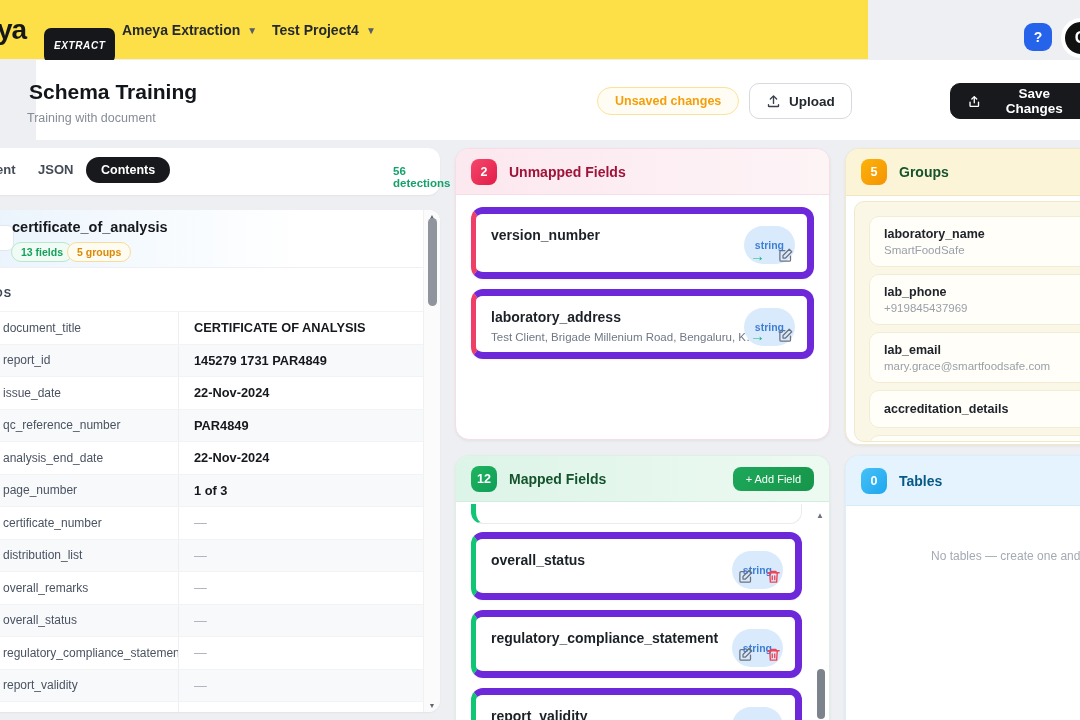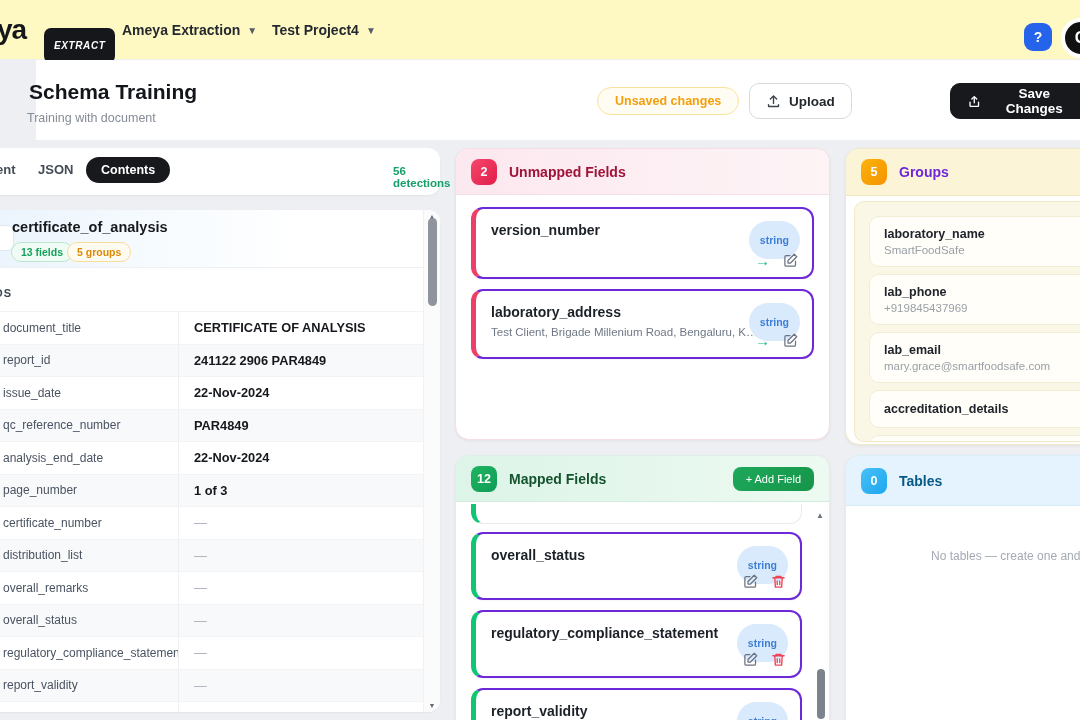--- a/index.html
+++ b/index.html
@@ -2,22 +2,22 @@
 <html><head>
 <meta charset="utf-8">
 <style>
   * { margin:0; padding:0; box-sizing:border-box; }
   html,body { background:#fff; }
   .stage {
     position:relative; width:1080px; height:720px; overflow:hidden;
     background:#edeff2; font-family:"Liberation Sans",sans-serif; color:#15181c;
   }
   
-  .navbar { position:absolute; left:0; top:0; width:1080px; height:60px;
-    background:#fef9c3; border-bottom:1px solid #eceef0; }
+  .navbar { position:absolute; left:0; top:0; width:868px; height:60px;
+    background:#fde047; border-bottom:1px solid #eceef0; }
   .logo { position:absolute; left:-3px; top:14px; font-size:28px; font-weight:700;
     color:#15171a; letter-spacing:-1px; }
   .extract-badge { position:absolute; left:44px; top:28px; background:#15171a; color:#fff;
     font-size:10px; font-weight:700; font-style:italic; letter-spacing:.6px;
     padding:12px 10px; border-radius:7px; }
   .nav-drop { position:absolute; top:22px; font-size:14px; font-weight:700; color:#24292f;
     display:flex; align-items:center; gap:7px; cursor:pointer; }
   .nav-drop .chev { font-size:10px; color:#555d66; }
   .help-btn { position:absolute; left:1024px; top:23px; width:28px; height:28px;
     background:#2563eb; border-radius:9px; color:#fff; font-size:14px; font-weight:700;
@@ -74,21 +74,21 @@
   .lscroll .thumb { position:absolute; left:4px; top:8px; width:9px; height:88px;
     background:#90959d; border-radius:5px; }
   
   .panel { position:absolute; background:#fff; border-radius:14px; overflow:hidden;
     box-shadow:0 1px 3px rgba(16,24,40,.06); }
   .phead { height:46px; display:flex; align-items:center; padding:0 15px; }
   .pcount { width:26px; height:26px; border-radius:8px; color:#fff; font-size:12.5px;
     font-weight:700; display:flex; align-items:center; justify-content:center; margin-right:12px; }
   .ptitle { font-size:14px; font-weight:700; }
   .fieldcard { position:relative; margin:0 15px 10px 15px; background:#fff;
-    border:2px solid #6d28d9; border-radius:12px; padding:13px 14px 9px 15px;
+    border:7px solid #6d28d9; border-radius:12px; padding:13px 14px 9px 15px;
     box-shadow:0 1px 2px rgba(16,24,40,.04); }
   .fieldcard .fname { font-size:14px; font-weight:700; color:#1c2128; }
   .fieldcard .ftype { position:absolute; right:12px; top:12px; background:#d9eafc;
     color:#3e7fd6; font-size:10.5px; font-weight:600; padding:13px 11px; border-radius:999px; }
   .fieldcard .fprev { margin-top:6px; font-size:11.5px; color:#707886; max-width:272px;
     white-space:nowrap; overflow:hidden; text-overflow:ellipsis; }
   .fieldcard .facts { position:absolute; right:14px; bottom:9px; display:flex; gap:13px; align-items:center; }
   .map-arrow { color:#10b981; font-size:15px; font-weight:700; line-height:1; cursor:pointer; }
   .icon-btn { cursor:pointer; line-height:0; }
   .icon-btn svg { width:15px; height:15px; }
@@ -112,21 +112,21 @@
   .sliver { height:20px; margin:2px 27px 8px 15px; border:1px solid #e9ebee; border-top:none;
     border-left:5px solid #10c573; border-radius:0 0 12px 12px; }
   .mcard { height:68px; }
   .mscroll-arr { position:absolute; right:5px; top:55px; font-size:8px; color:#6b7280; }
   .mscroll-thumb { position:absolute; right:4px; top:213px; width:8px; height:50px;
     background:#7d838c; border-radius:4px; }
   
   .groups { left:845px; top:148px; width:300px; height:297px; border:1px solid #f3e9c8; }
   .groups .phead { height:47px; background:#fcf4d7; border-bottom:1px solid #f1e6c0; }
   .groups .pcount { background:linear-gradient(135deg,#fbb30b,#f59302); }
-  .groups .ptitle { color:#6d28d9;text-align:center; }
+  .groups .ptitle { color:#14532d;text-align:center; }
   .groups-inner { position:absolute; left:8px; top:52px; right:-12px; bottom:2px;
     background:#fbf7e6; border:1px solid #f1e8c8; border-radius:10px;
     padding:14px 0 0 14px; overflow:hidden; }
   .gcard { width:262px; background:#fffef9; border:1px solid #f2ecd4; border-radius:10px;
     padding:10px 14px; margin-bottom:7px; cursor:pointer; }
   .gcard .gname { font-size:12.5px; font-weight:700; color:#20242b; }
   .gcard .gval { margin-top:3px; font-size:11.5px; color:#9aa0a8; }
   .gcard.noval { padding:11px 14px; }
   
   .tables { left:845px; top:455px; width:300px; height:280px; border:1px solid #dbeefb; }
@@ -196,21 +196,21 @@
       <span class="cbadge amber">5 groups</span>
     </div>
     <div class="fields-label">FIELDS</div>
     <div class="ftable">
       <div class="frow">
           <div class="fl">document_title</div>
           <div class="fv">CERTIFICATE OF ANALYSIS</div>
         </div>
       <div class="frow">
           <div class="fl">report_id</div>
-          <div class="fv">241122 2906 PAR4849</div>
+          <div class="fv">145279 1731 PAR4849</div>
         </div>
       <div class="frow">
           <div class="fl">issue_date</div>
           <div class="fv">22-Nov-2024</div>
         </div>
       <div class="frow">
           <div class="fl">qc_reference_number</div>
           <div class="fv">PAR4849</div>
         </div>
       <div class="frow">

